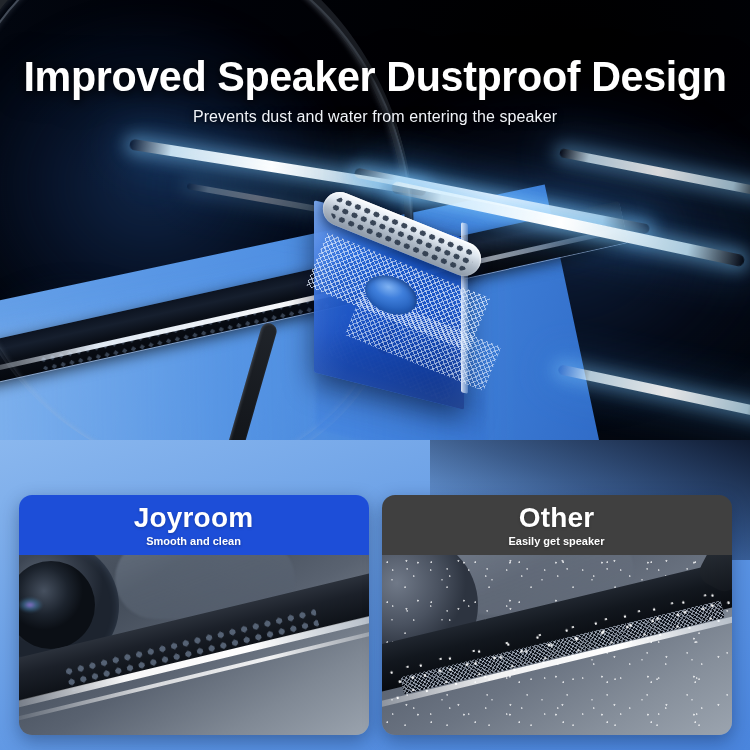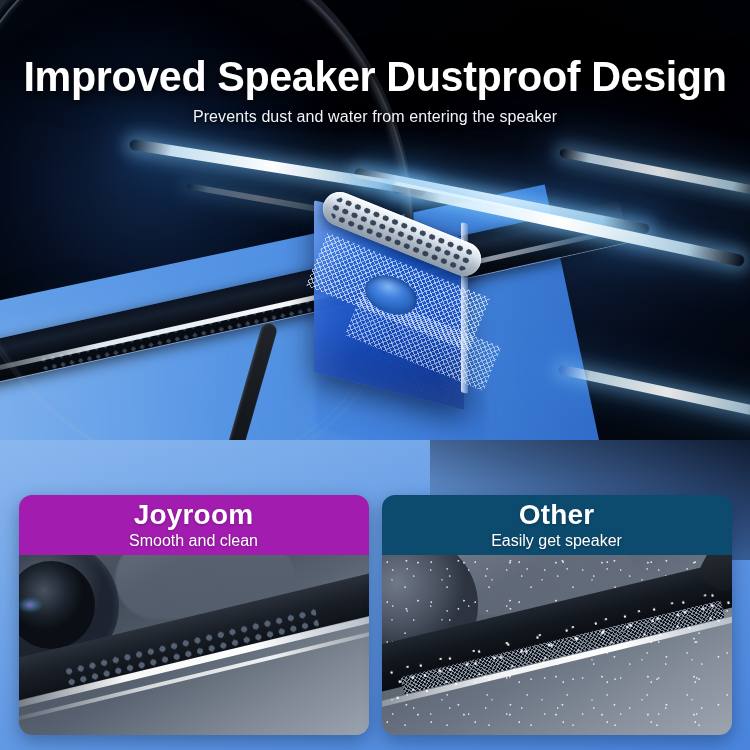--- a/index.html
+++ b/index.html
@@ -279,29 +279,29 @@
     overflow:hidden;
     position:relative;
     box-shadow:0 6px 18px rgba(8,26,64,.38);
   }
   .panel-head {
     height:60px;
     display:flex; flex-direction:column;
     align-items:center; justify-content:center;
     position:relative; z-index:3;
   }
-  .panel-head.good { background:#a21caf; }
-  .panel-head.bad  { background:#0c4a6e; }
+  .panel-head.good { background:#1d4ed8; }
+  .panel-head.bad  { background:#404040; }
   .panel-title {
     color:#fff; font-size:28px; font-weight:700; line-height:1;
     letter-spacing:.2px;
     text-shadow:0 1px 3px rgba(0,0,0,.25);
   }
   .panel-sub {
-    color:#fff; font-size:16px; font-weight:400; margin-top:4px; line-height:1;
+    color:#fff; font-size:11px; font-weight:700; margin-top:4px; line-height:1;
     text-shadow:0 1px 3px rgba(0,0,0,.3);
   }
   .panel-photo { position:absolute; left:0; top:60px; width:350px; height:180px; overflow:hidden; }
 
   
   .ph-clean {
     position:absolute; inset:0;
     background:linear-gradient(150deg,#525b68 0%, #434c59 26%, #596270 52%, #7f8894 78%, #9aa3ae 100%);
   }
   .clean-camcircle {

